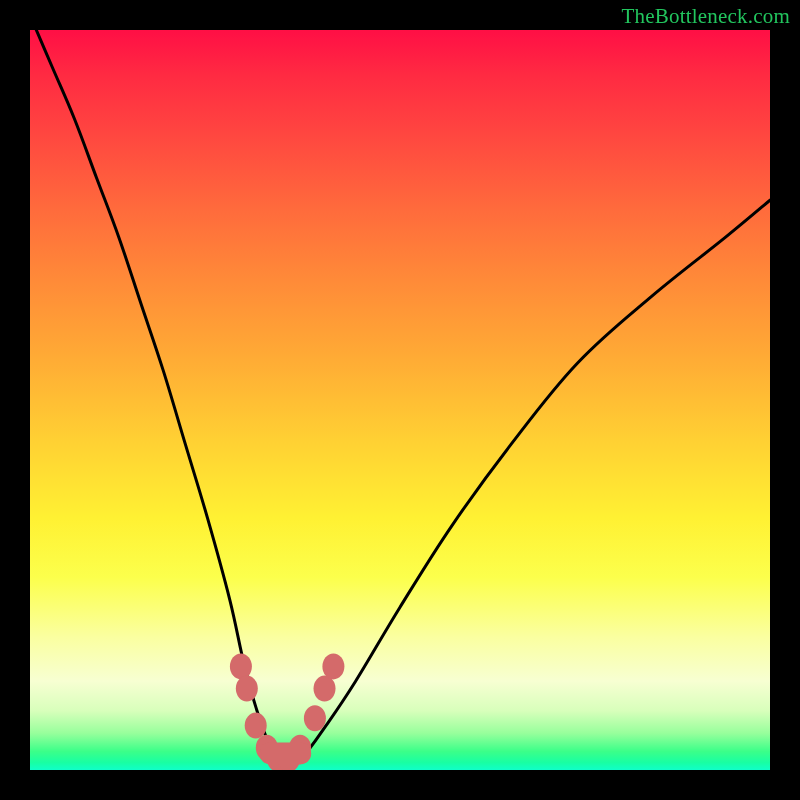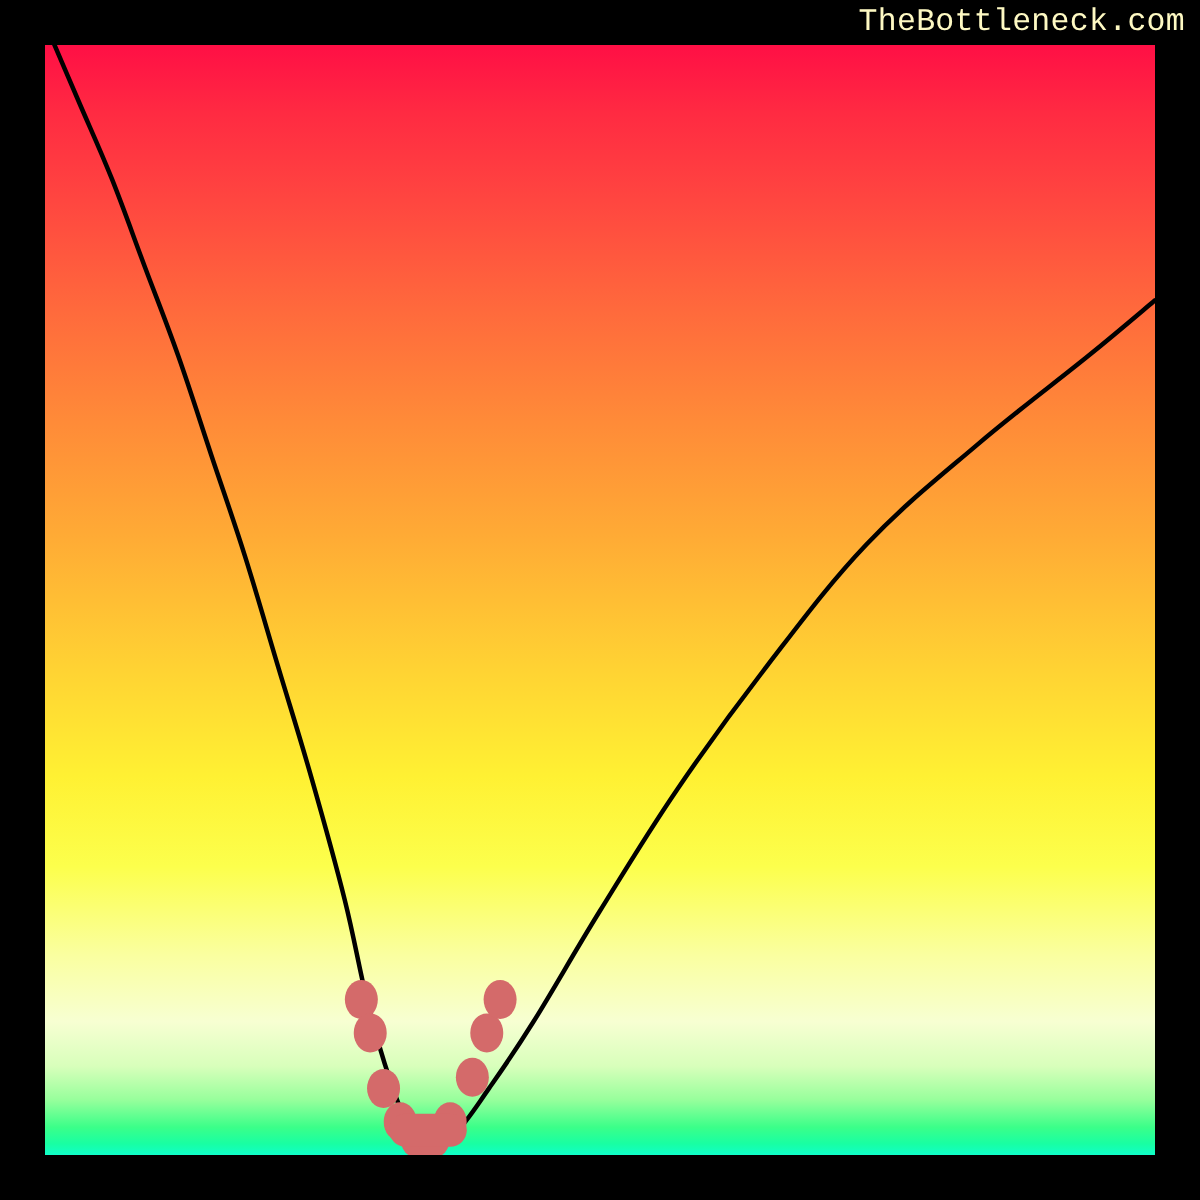--- a/index.html
+++ b/index.html
@@ -63,25 +63,25 @@
     fill: #d46a6a;
     stroke: none;
   }
   .marker-oval {
     fill: #d46a6a;
   }
   .watermark {
     position: absolute;
     top: 4px;
     right: 10px;
-    color: #fef9c3;
+    color: #22c55e;
     font-size: 21px;
     font-weight: 500;
     letter-spacing: 0.2px;
-    font-family: Liberation Mono, monospace;
+    font-family: Liberation Serif, serif;
   }
 </style>
 </head>
 <body>
 
 <div class="stage">
 
   <div class="watermark">TheBottleneck.com</div>
 
   <div class="plot-area">

